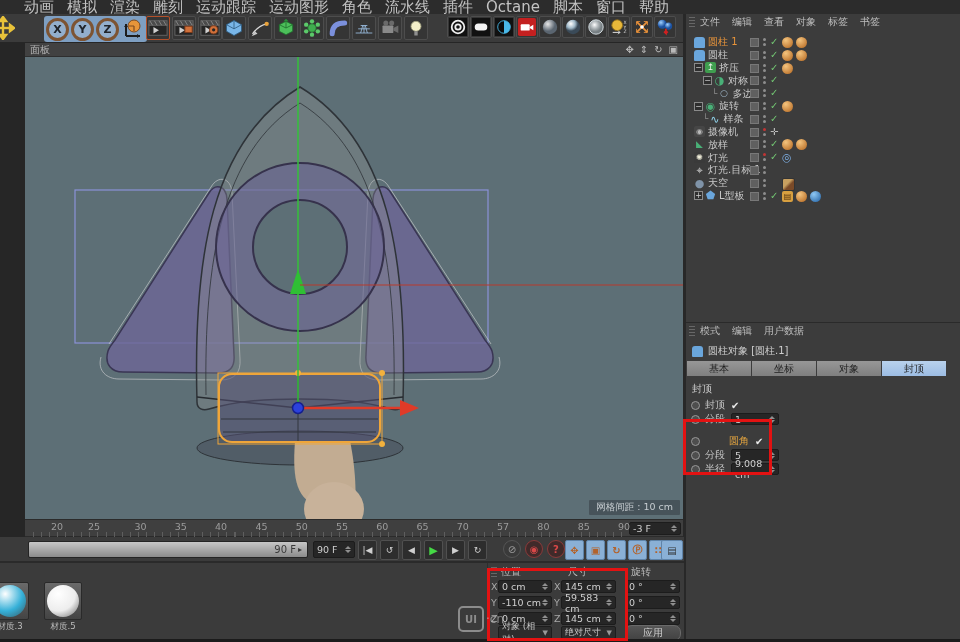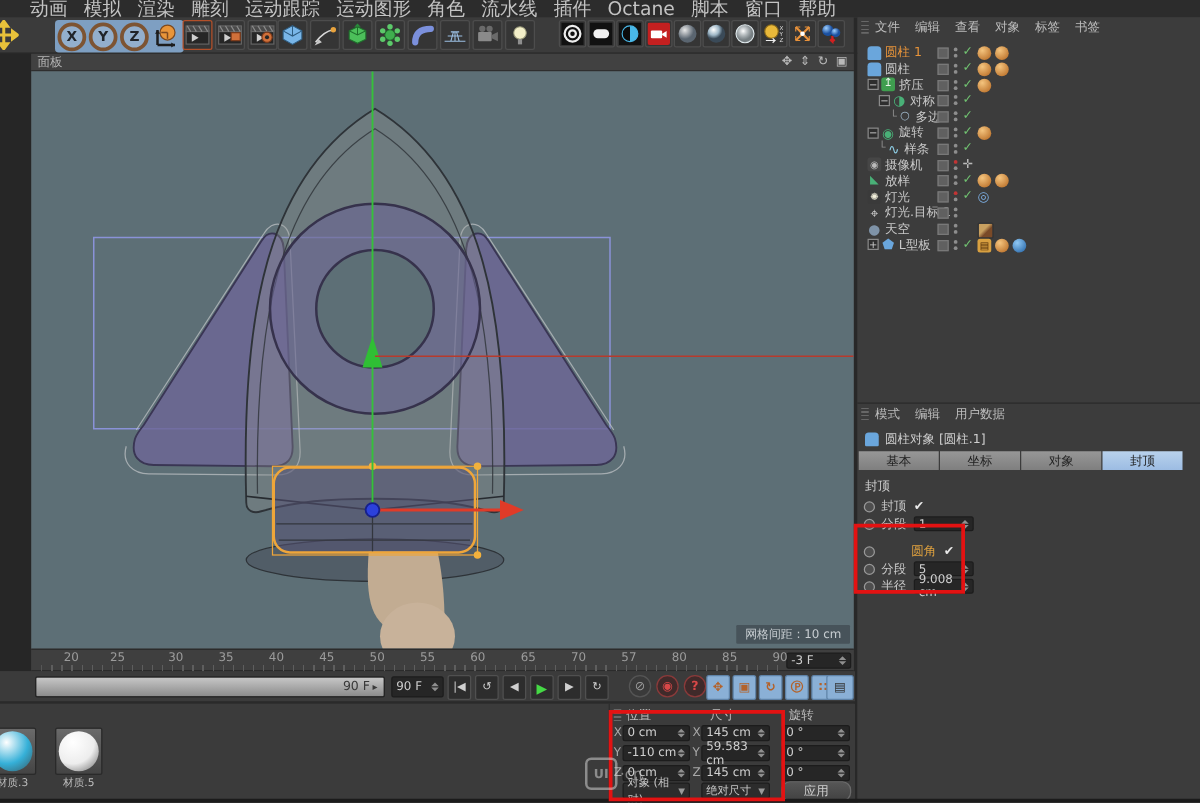--- a/index.html
+++ b/index.html
@@ -105,21 +105,21 @@
   .dd .caret{margin-left:auto;font-size:7px;color:#999;}
   #apply-btn{position:absolute;height:14px;background:linear-gradient(#565656,#424242);border:1px solid #6a6a6a;border-radius:7px;
              color:#d0d0d0;font-size:10px;display:flex;align-items:center;justify-content:center;}
   #bottom-edge{left:0;top:639px;width:960px;height:3px;background:#1b1b1b;}
   
   .annot{border:3px solid #e31212;box-sizing:border-box;z-index:50;pointer-events:none;}
   #wm-forum{left:742px;top:8px;z-index:60;color:#fff;display:flex;align-items:baseline;gap:4px;
             text-shadow:1px 1px 0 #333,-1px -1px 0 #333,1px -1px 0 #333,-1px 1px 0 #333;}
   #wm-forum .big{font-size:15px;font-weight:bold;letter-spacing:1px;}
   #wm-forum .url{font-size:10px;font-weight:bold;}
-  #wm-ui{left:468px;top:606px;z-index:60;display:flex;align-items:center;gap:2px;opacity:.55;color:#cfcfcf;}
+  #wm-ui{left:458px;top:606px;z-index:60;display:flex;align-items:center;gap:2px;opacity:.55;color:#cfcfcf;}
   #wm-ui .hex{width:22px;height:22px;border:2px solid #cfcfcf;border-radius:5px;display:flex;align-items:center;justify-content:center;
               font-weight:bold;font-size:10px;transform:rotate(0deg);}
   #wm-ui .suffix{font-size:12px;}
 </style>
 </head>
 <body>
 
 <div id="app">
 
   <div id="menubar" class="abs">

